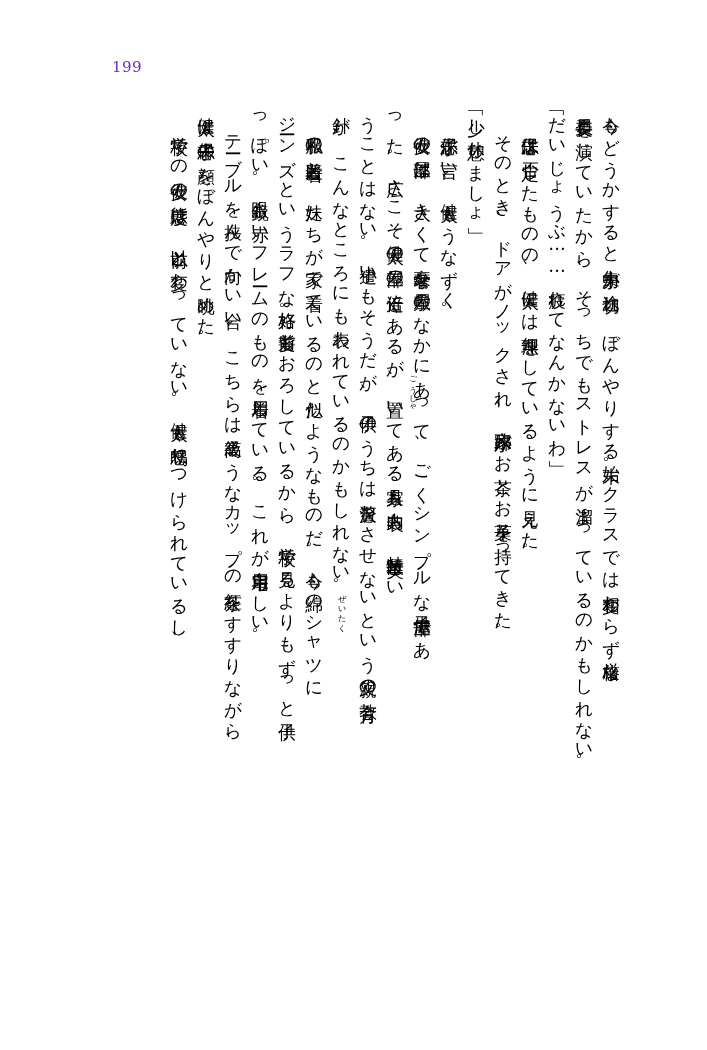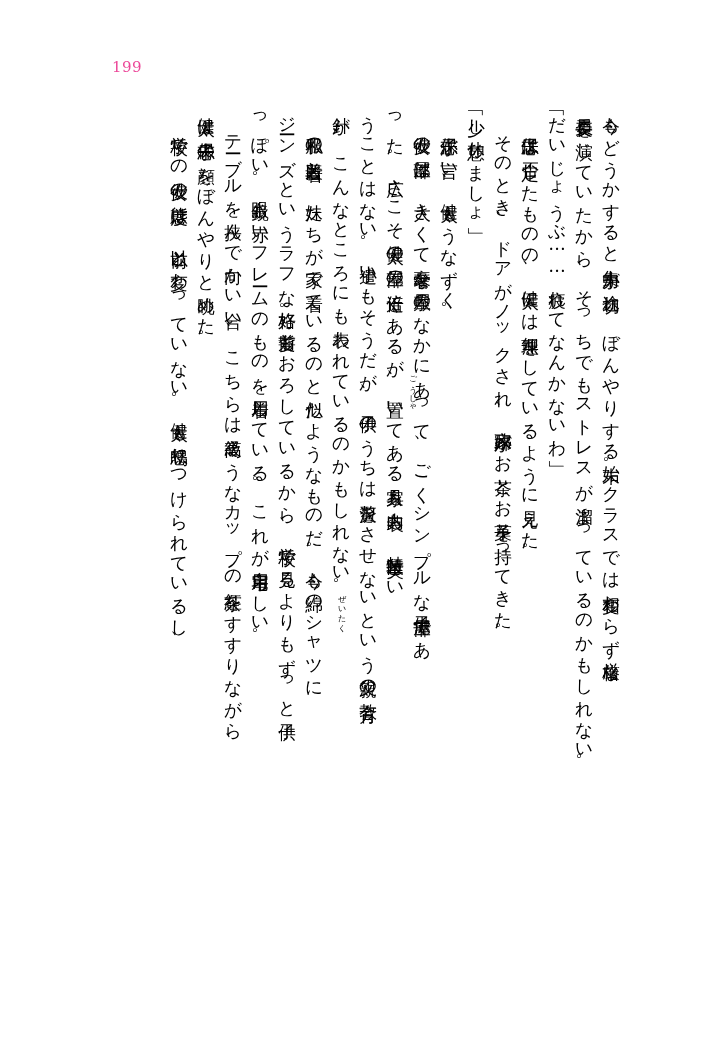--- a/index.html
+++ b/index.html
@@ -16,21 +16,21 @@
     font-family: "DejaVu Serif", serif;
     color: #000000;
   }
   .page-number {
     position: absolute;
     top: 58px;
     left: 112px;
     font-size: 15px;
     font-family: "DejaVu Serif", serif;
     letter-spacing: 0.5px;
-    color: #ec4899;
+    color: #6d28d9;
   }
   .text-body {
     position: absolute;
     top: 104px;
     left: 104px;
     width: 520px;
     height: 860px;
     display: flex;
     flex-direction: row-reverse;
     justify-content: flex-start;

